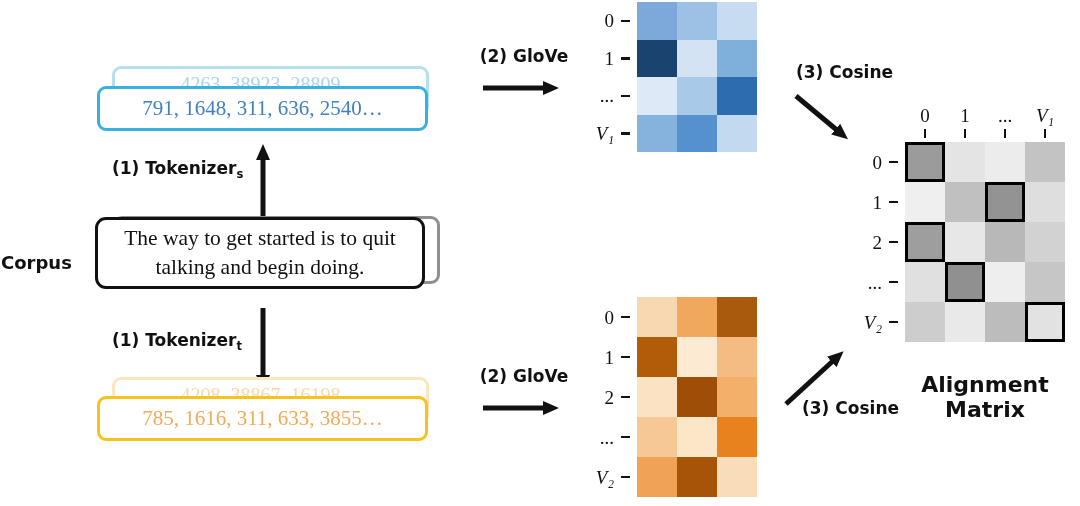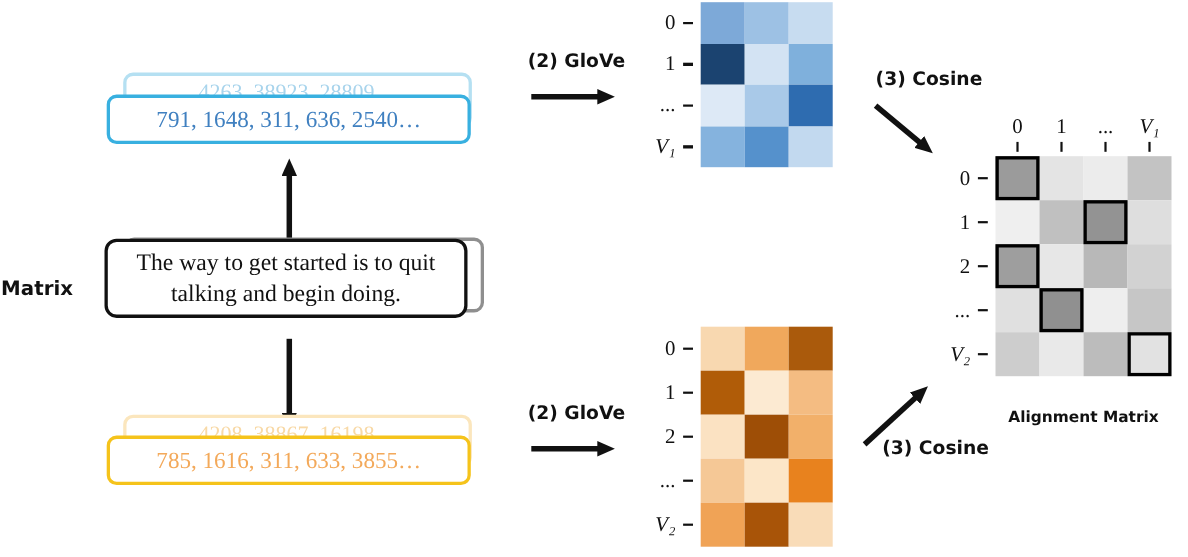--- a/index.html
+++ b/index.html
@@ -55,21 +55,21 @@
   .hm-labels.rows .lbl-item { flex: 1; display: flex; align-items: center; justify-content: flex-end; gap: 7px; }
   .hm-labels.cols { flex-direction: row; }
   .hm-labels.cols .lbl-item { flex: 1; display: flex; flex-direction: column; align-items: center; justify-content: flex-end; gap: 4px; }
   .lbl { font-family: "Liberation Serif", "DejaVu Serif", serif; font-size: 19px; line-height: 1; }
   .hm-labels .lbl-item:last-child .lbl { font-style: italic; }
   .tick-h { width: 9px; height: 2.5px; background: #111; }
   .tick-v { width: 2.5px; height: 9px; background: #111; }
 
   
   .align-caption { position: absolute; left: 890px; top: 372px; width: 190px; text-align: center; }
-  .align-caption .t1 { font-size: 14px; }
+  .align-caption .t1 { font-size: 22px; }
   .align-caption .t2 { font-size: 17px; margin-top: 2px; }
 </style>
 </head>
 <body>
 
 <div class="canvas">
 
   <svg class="arrows" width="1080" height="506">
     <defs>
       <marker id="ah" markerUnits="userSpaceOnUse" markerWidth="16" markerHeight="14" refX="3" refY="7" orient="auto">
@@ -77,21 +77,21 @@
       </marker>
     </defs>
     <line x1="263" y1="226" x2="263" y2="157" stroke="#111" stroke-width="5" marker-end="url(#ah)"></line>
     <line x1="263" y1="308" x2="263" y2="378" stroke="#111" stroke-width="5" marker-end="url(#ah)"></line>
     <line x1="483" y1="88" x2="546" y2="88" stroke="#111" stroke-width="5" marker-end="url(#ah)"></line>
     <line x1="483" y1="408" x2="546" y2="408" stroke="#111" stroke-width="5" marker-end="url(#ah)"></line>
     <line x1="796" y1="96" x2="838" y2="131" stroke="#111" stroke-width="5" marker-end="url(#ah)"></line>
     <line x1="786" y1="404" x2="834" y2="360" stroke="#111" stroke-width="5" marker-end="url(#ah)"></line>
   </svg>
 
-  <div class="comic corpus-label abs">Matrix</div>
+  <div class="comic corpus-label abs">Corpus</div>
 
   <div class="card back-card src-back serif">
     <span>4263, 38923, 28809…</span>
   </div>
   <div class="card front-card src-front serif">
     <span>791, 1648, 311, 636, 2540…</span>
   </div>
 
   <div class="card back-card corpus-back serif">
     <span>莫听穿林打叶声</span>
@@ -100,20 +100,26 @@
     <span>The way to get started is to quit talking and begin doing.</span>
   </div>
 
   <div class="card back-card tgt-back serif">
     <span>4208, 38867, 16198…</span>
   </div>
   <div class="card front-card tgt-front serif">
     <span>785, 1616, 311, 633, 3855…</span>
   </div>
 
+  <div class="comic step-label lbl-tok-s">
+    <span>(1) Tokenizer</span><sub>s</sub>
+  </div>
+  <div class="comic step-label lbl-tok-t">
+    <span>(1) Tokenizer</span><sub>t</sub>
+  </div>
   <div class="comic step-label lbl-glove-top">(2) GloVe</div>
   <div class="comic step-label lbl-glove-bottom">(2) GloVe</div>
   <div class="comic step-label lbl-cosine-top">(3) Cosine</div>
   <div class="comic step-label lbl-cosine-bottom">(3) Cosine</div>
 
   <div class="hm-labels rows" style="left:572px; top:2px; height:150px;">
     <div class="lbl-item">
         <span class="lbl">0</span>
         <span class="tick-h"></span>
       </div>

